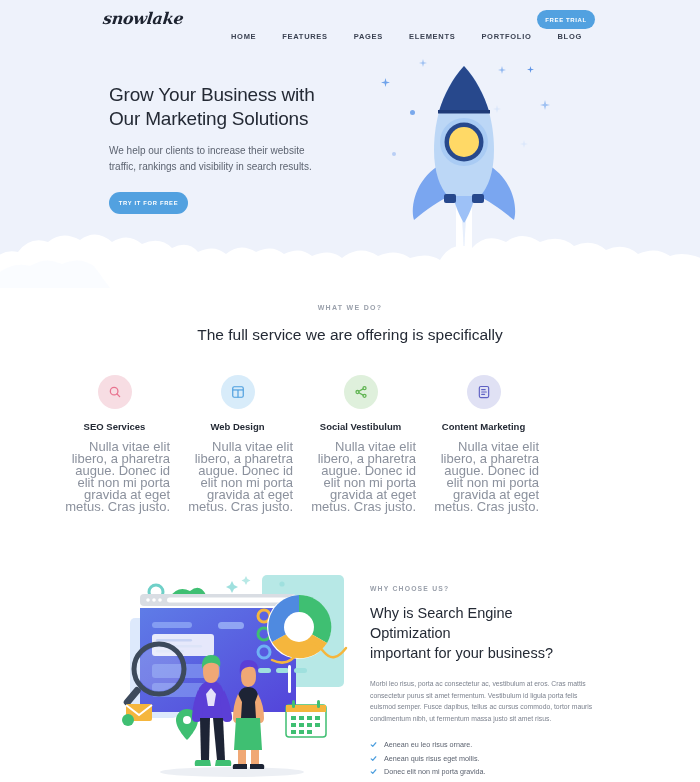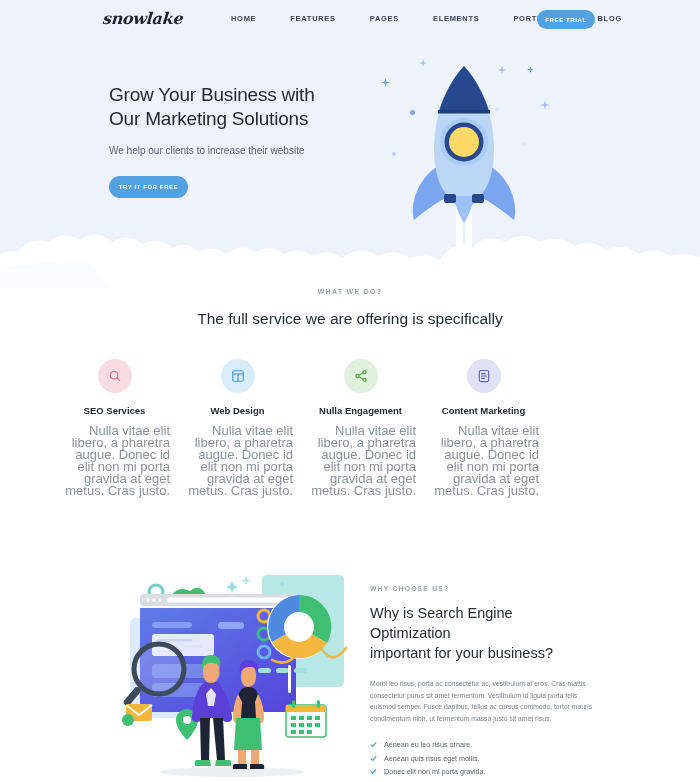--- a/index.html
+++ b/index.html
@@ -25,22 +25,22 @@
   }
   .logo {
     position: absolute; left: 103px; top: 9px;
     font-family: "DejaVu Serif", serif;
     font-style: italic; font-weight: 700;
     font-size: 16px; color: #1d2330;
     letter-spacing: -0.3px;
     transform: skewX(-6deg);
   }
   .nav {
-    position: absolute; left: 218px; top: 14px;
-    display: flex; gap: 8px;
+    position: absolute; left: 218px; top: 32px;
+    display: flex; gap: 0;
   }
   .nav-item {
     font-size: 7.5px; letter-spacing: 0.7px;
     color: #3b4252; font-weight: 600;
     text-transform: uppercase;
     cursor: pointer;
     padding: 0 13px;
     white-space: nowrap;
   }
   .free-trial {
@@ -79,21 +79,21 @@
     position: absolute;
     background: #6fa3ea;
     clip-path: polygon(50% 0%, 60% 40%, 100% 50%, 60% 60%, 50% 100%, 40% 60%, 0% 50%, 40% 40%);
   }
   .dot { position: absolute; border-radius: 50%; background:#6fa3ea; }
 
   
   .clouds { position:absolute; left:0; bottom:0; width:700px; height:70px; }
 
   
-  .services { position:absolute; left:0; top:288px; width:700px; }
+  .services { position:absolute; left:0; top:304px; width:700px; }
   .eyebrow {
     text-align:center; font-size:7px; letter-spacing:1.3px;
     color:#9aa0ab; text-transform:uppercase; font-weight:600;
   }
   .section-title {
     text-align:center; font-size:15.5px; line-height:23px;
     color:#242a35; font-weight:400; margin-top:12px;
   }
   .cards { display:flex; margin-top:29px; padding:0 53px; gap:0; }
   .card { width:123px; text-align:center; }
@@ -188,20 +188,21 @@
       <div class="free-trial">FREE TRIAL</div>
     </div>
 
     <div class="hero-copy">
       <div class="hero-title">
         <div>Grow Your Business with</div>
         <div>Our Marketing Solutions</div>
       </div>
       <div class="hero-sub">
         <div>We help our clients to increase their website</div>
+        <div>traffic, rankings and visibility in search results.</div>
       </div>
       <div class="hero-btn">TRY IT FOR FREE</div>
     </div>
 
     <div class="clouds">
       <svg width="700" height="70" viewBox="0 0 700 70" style="position:absolute;left:0;top:0;">
         <path d="M-10 70 L-10 46 Q2 30 18 34 Q30 18 48 24 Q62 12 80 22 Q96 10 112 24
                  Q128 14 142 26 Q160 18 172 30 Q188 22 198 34 Q214 26 226 36
                  Q240 24 256 34 Q272 26 284 36 Q300 28 312 38 Q330 30 342 40
                  Q360 26 378 38 Q396 30 410 40 Q428 34 440 42
@@ -246,21 +247,21 @@
       <div class="card">
         <div class="card-icon" style="background:#dff0dc;">
           <svg width="14" height="14" viewBox="0 0 24 24" fill="none" stroke="#62b554" stroke-width="2.2" stroke-linecap="round">
             <circle cx="18" cy="5.5" r="2.6"></circle>
               <circle cx="18" cy="18.5" r="2.6"></circle>
               <circle cx="6" cy="12" r="2.6"></circle>
             <line x1="8.4" y1="10.8" x2="15.6" y2="6.7"></line>
               <line x1="8.4" y1="13.2" x2="15.6" y2="17.3"></line>
           </svg>
         </div>
-        <div class="card-title">Nulla Engagement</div>
+        <div class="card-title">Social Vestibulum</div>
         <div class="card-text">Nulla vitae elit libero, a pharetra augue. Donec id elit non mi porta gravida at eget metus. Cras justo.</div>
       </div>
 
       <div class="card">
         <div class="card-icon" style="background:#e0e1f4;">
           <svg width="14" height="14" viewBox="0 0 24 24" fill="none" stroke="#5f61c4" stroke-width="2" stroke-linecap="round" stroke-linejoin="round">
             <rect x="4" y="2.5" width="16" height="19" rx="2.5"></rect>
             <line x1="8" y1="8" x2="14" y2="8"></line>
               <line x1="8" y1="12" x2="16" y2="12"></line>
               <line x1="8" y1="16" x2="13" y2="16"></line>

